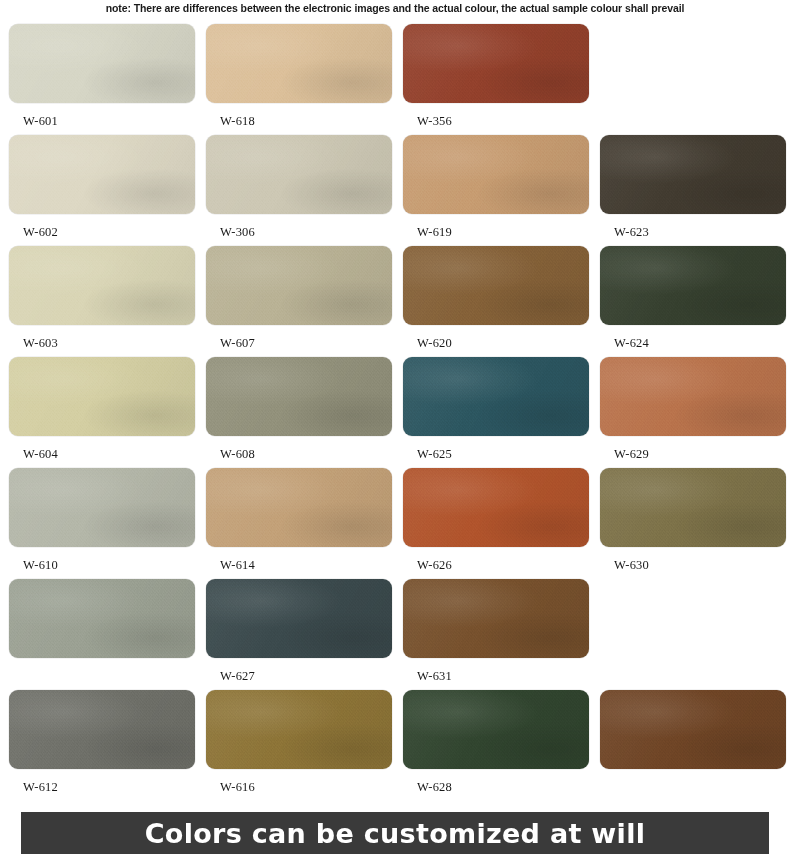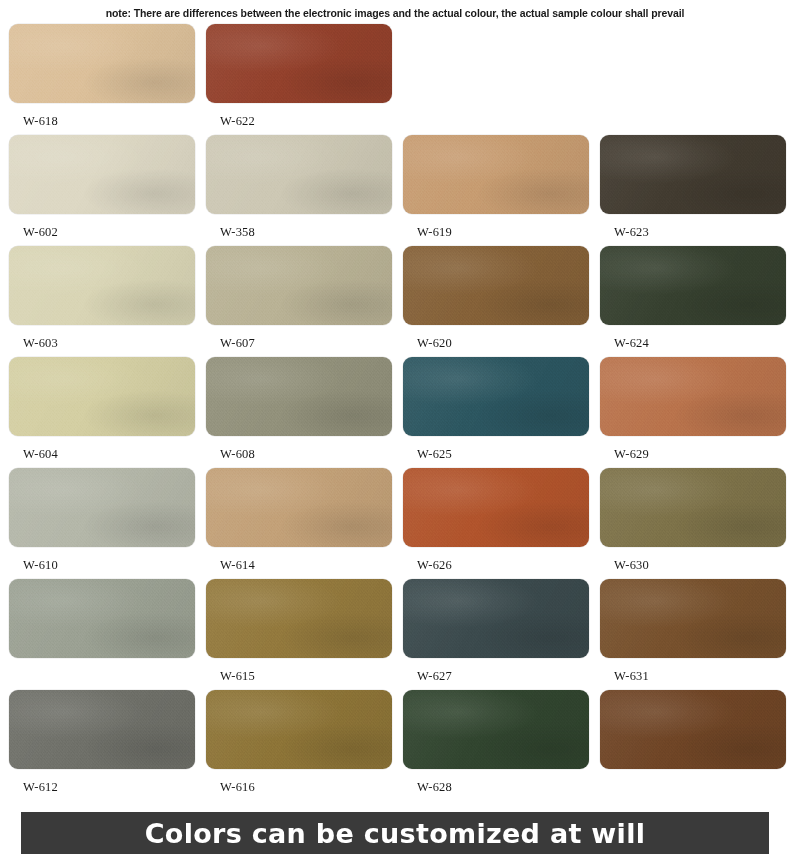--- a/index.html
+++ b/index.html
@@ -13,21 +13,20 @@
     height: 867px;
     font-family: "Liberation Sans", sans-serif;
     overflow: hidden;
     position: relative;
   }
 
   
   #note-bar {
     height: 22px;
     display: flex;
-    align-items: center;
     justify-content: center;
     padding-top: 2px;
   }
   #note-text {
     font-family: "Liberation Sans", sans-serif;
     font-size: 10.5px;
     font-weight: 600;
     color: #1a1a1a;
     letter-spacing: -0.1px;
     white-space: nowrap;
@@ -115,37 +114,41 @@
 <body>
 
 <div id="note-bar">
   <span id="note-text">note: There are differences between the electronic images and the actual colour, the actual sample colour shall prevail</span>
 </div>
 
 <div id="swatch-grid">
 
   <div class="swatch-row">
     <div class="swatch-cell">
+      <div class="swatch-chip" style="background-color: rgb(214, 214, 198);"></div>
+      <div class="swatch-label">W-601</div>
+    </div>
+    <div class="swatch-cell">
       <div class="swatch-chip" style="background-color: rgb(220, 192, 154);"></div>
       <div class="swatch-label">W-618</div>
     </div>
     <div class="swatch-cell">
       <div class="swatch-chip" style="background-color: rgb(147, 65, 44);"></div>
-      <div class="swatch-label">W-622</div>
+      <div class="swatch-label">W-356</div>
     </div>
   </div>
 
   <div class="swatch-row">
     <div class="swatch-cell">
       <div class="swatch-chip" style="background-color: rgb(221, 216, 196);"></div>
       <div class="swatch-label">W-602</div>
     </div>
     <div class="swatch-cell">
       <div class="swatch-chip" style="background-color: rgb(205, 200, 180);"></div>
-      <div class="swatch-label">W-358</div>
+      <div class="swatch-label">W-306</div>
     </div>
     <div class="swatch-cell">
       <div class="swatch-chip" style="background-color: rgb(199, 156, 113);"></div>
       <div class="swatch-label">W-619</div>
     </div>
     <div class="swatch-cell">
       <div class="swatch-chip" style="background-color: rgb(66, 59, 48);"></div>
       <div class="swatch-label">W-623</div>
     </div>
   </div>
@@ -203,24 +206,20 @@
     </div>
     <div class="swatch-cell">
       <div class="swatch-chip" style="background-color: rgb(125, 114, 73);"></div>
       <div class="swatch-label">W-630</div>
     </div>
   </div>
 
   <div class="swatch-row">
     <div class="swatch-cell">
       <div class="swatch-chip" style="background-color: rgb(155, 161, 147);"></div>
-    </div>
-    <div class="swatch-cell">
-      <div class="swatch-chip" style="background-color: rgb(147, 121, 61);"></div>
-      <div class="swatch-label">W-615</div>
     </div>
     <div class="swatch-cell">
       <div class="swatch-chip" style="background-color: rgb(59, 74, 77);"></div>
       <div class="swatch-label">W-627</div>
     </div>
     <div class="swatch-cell">
       <div class="swatch-chip" style="background-color: rgb(119, 81, 45);"></div>
       <div class="swatch-label">W-631</div>
     </div>
   </div>

